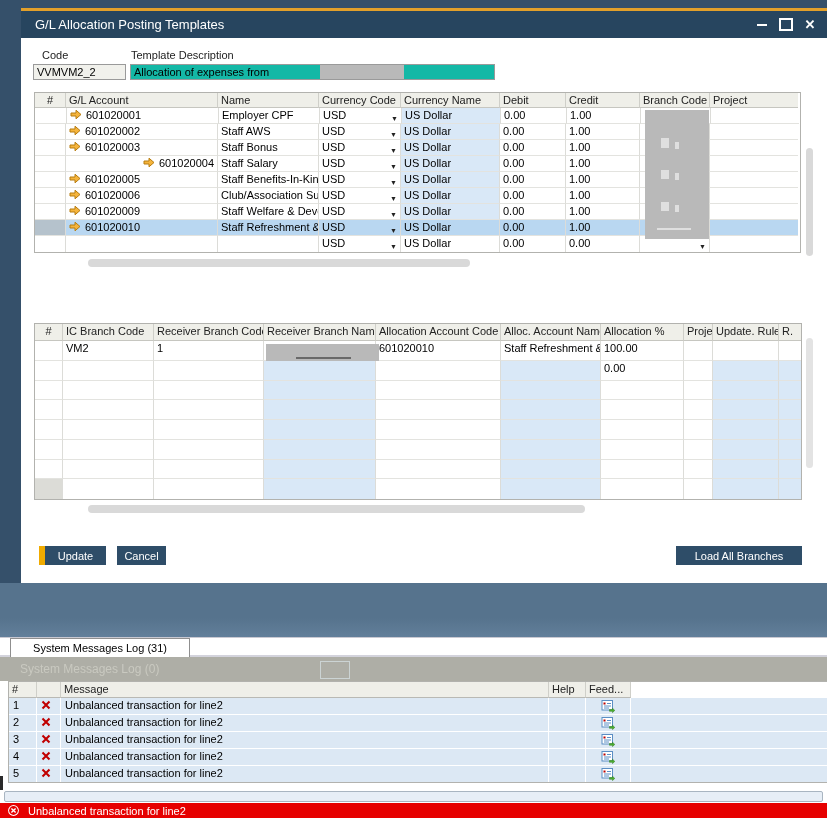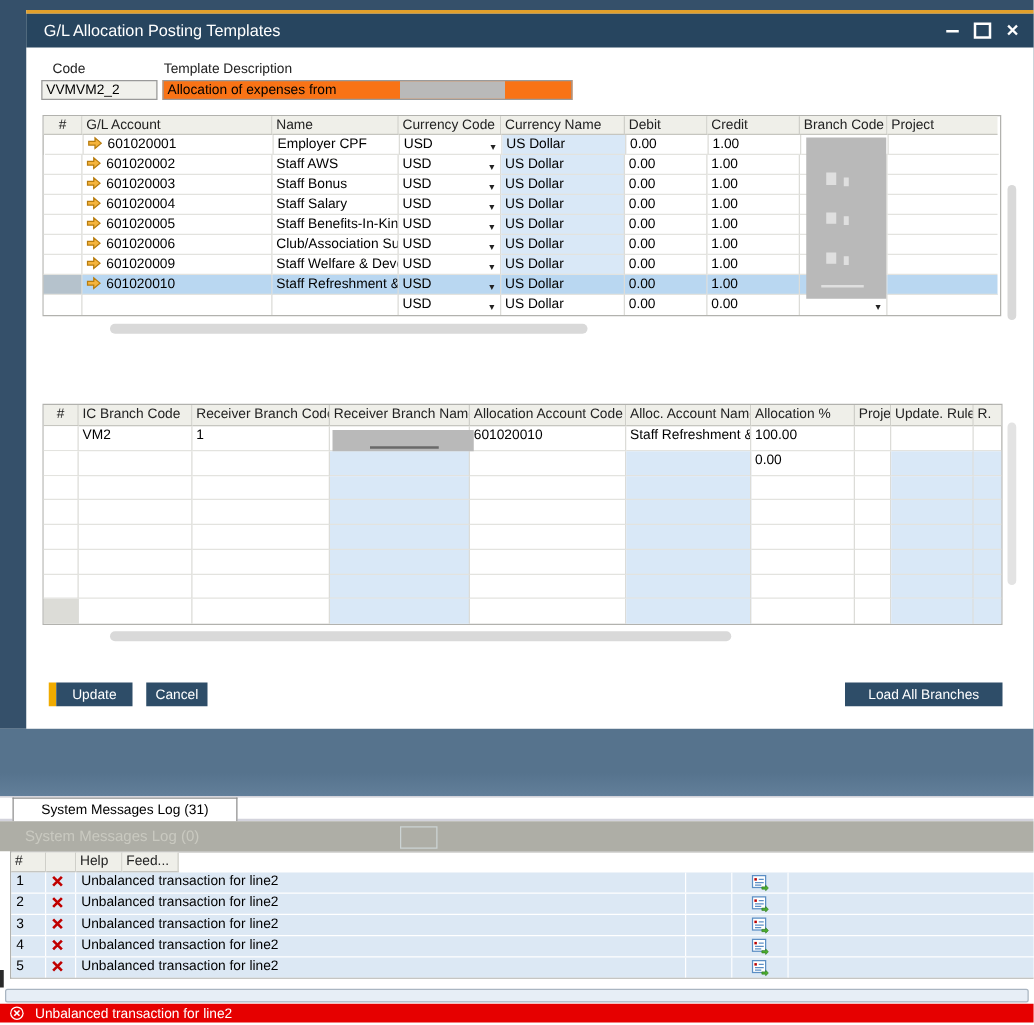--- a/index.html
+++ b/index.html
@@ -65,21 +65,21 @@
         <span class="max-glyph"></span>
       </span>
     <span class="winbtn">
         <span class="x-glyph">✕</span>
       </span>
   </div>
 
   <label class="fl abs" style="left:21px;top:41px;">Code</label>
   <label class="fl abs" style="left:110px;top:41px;">Template Description</label>
   <div class="field abs" style="left:12px;top:56px;width:93px;height:16px;background:#f1f1ec;">VVMVM2_2</div>
-  <div class="field abs" style="left:109px;top:56px;width:328px;height:16px;background:#f97316;">Allocation of expenses from</div>
+  <div class="field abs" style="left:109px;top:56px;width:365px;height:16px;background:#14b8a6;">Allocation of expenses from</div>
   <div class="redact abs" style="left:299px;top:57px;width:84px;height:14px;"></div>
 
   <div class="tbl abs" style="left:13px;top:84px;width:767px;">
     <div class="tr">
       <div class="tc th" style="width:31px;text-align:center;">#</div>
       <div class="tc th" style="width:152px;">G/L Account</div>
       <div class="tc th" style="width:101px;">Name</div>
       <div class="tc th" style="width:82px;">Currency Code</div>
       <div class="tc th" style="width:99px;">Currency Name</div>
       <div class="tc th" style="width:66px;">Debit</div>
@@ -140,21 +140,21 @@
           <span class="dd">▼</span>
         </div>
       <div class="tc tint" style="width:99px;">US Dollar</div>
       <div class="tc" style="width:66px;">0.00</div>
       <div class="tc" style="width:74px;">1.00</div>
       <div class="tc" style="width:70px;"></div>
       <div class="tc" style="width:88px;border-right:none;"></div>
     </div>
     <div class="tr" style="height:16px;">
       <div class="tc selc" style="width:31px;"></div>
-      <div class="tc flexcell" style="width:152px;">
+      <div class="tc flexcell" style="width:152px;justify-content:flex-end;">
           <span class="arrow-ic"><svg width="12" height="11" viewBox="0 0 12 11">
               <path d="M1 4 h5 V1.2 L11 5.5 6 9.8 V7 H1 Z" fill="#f5b43c" stroke="#b77c0e" stroke-width="1"></path>
             </svg></span>
           <span>601020004</span>
         </div>
       <div class="tc" style="width:101px;">Staff Salary</div>
       <div class="tc flexcell" style="width:82px;">
           <span>USD</span>
           <span class="dd">▼</span>
         </div>
@@ -401,20 +401,21 @@
 
 <div id="graybar" class="abs">
   <span id="graybar-title">System Messages Log (0)</span>
   <span id="marquee"></span>
 </div>
 
 <div class="tbl abs" style="left:8px;top:681px;width:819px;border-right:none;">
   <div class="tr" style="height:16px;">
     <div class="tc msg-th" style="width:28px;">#</div>
     <div class="tc msg-th" style="width:24px;"></div>
+    <div class="tc msg-th" style="width:488px;">Message</div>
     <div class="tc msg-th" style="width:37px;">Help</div>
     <div class="tc msg-th" style="width:45px;">Feed...</div>
   </div>
 
   <div class="tr" style="height:16px;border-bottom:1px solid #fff;">
     <div class="msg-tc" style="width:28px;">1</div>
     <div class="msg-tc" style="width:24px;padding-top:2px;"><svg width="10" height="10" viewBox="0 0 10 10">
           <path d="M1.5 1.5 L8.5 8.5 M8.5 1.5 L1.5 8.5" stroke="#c00000" stroke-width="2.1"></path>
         </svg></div>
     <div class="msg-tc" style="width:488px;">Unbalanced transaction for line2</div>

